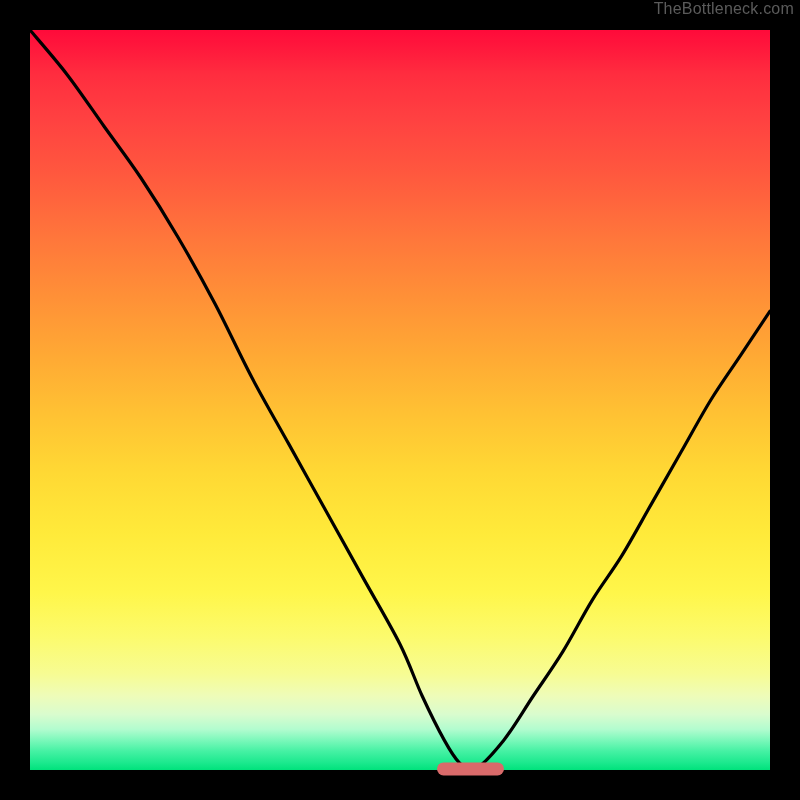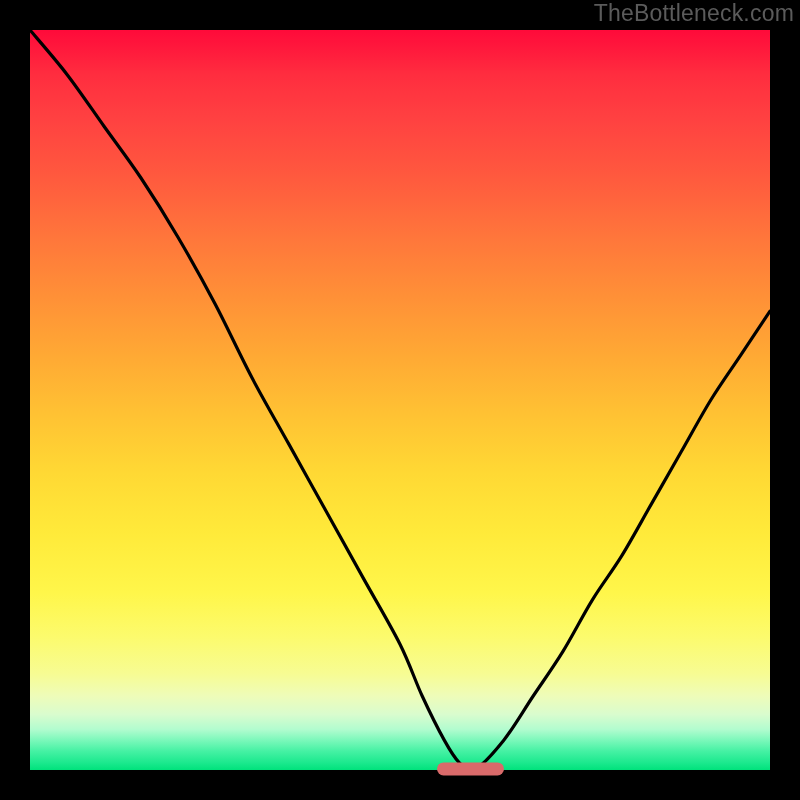--- a/index.html
+++ b/index.html
@@ -60,21 +60,21 @@
     border-radius: 7px;
     background: #d96a6a;
     bottom: 0;
     transform: translateY(42%);
   }
   .attrib {
     position: absolute;
     top: 0;
     right: 6px;
     color: #5b5b5b;
-    font-size: 23px;
+    font-size: 16px;
     letter-spacing: 0.2px;
     font-weight: 500;
     user-select: none;
   }
 </style>
 </head>
 <body>
 
 <div class="frame">
   <div class="plot-area">

